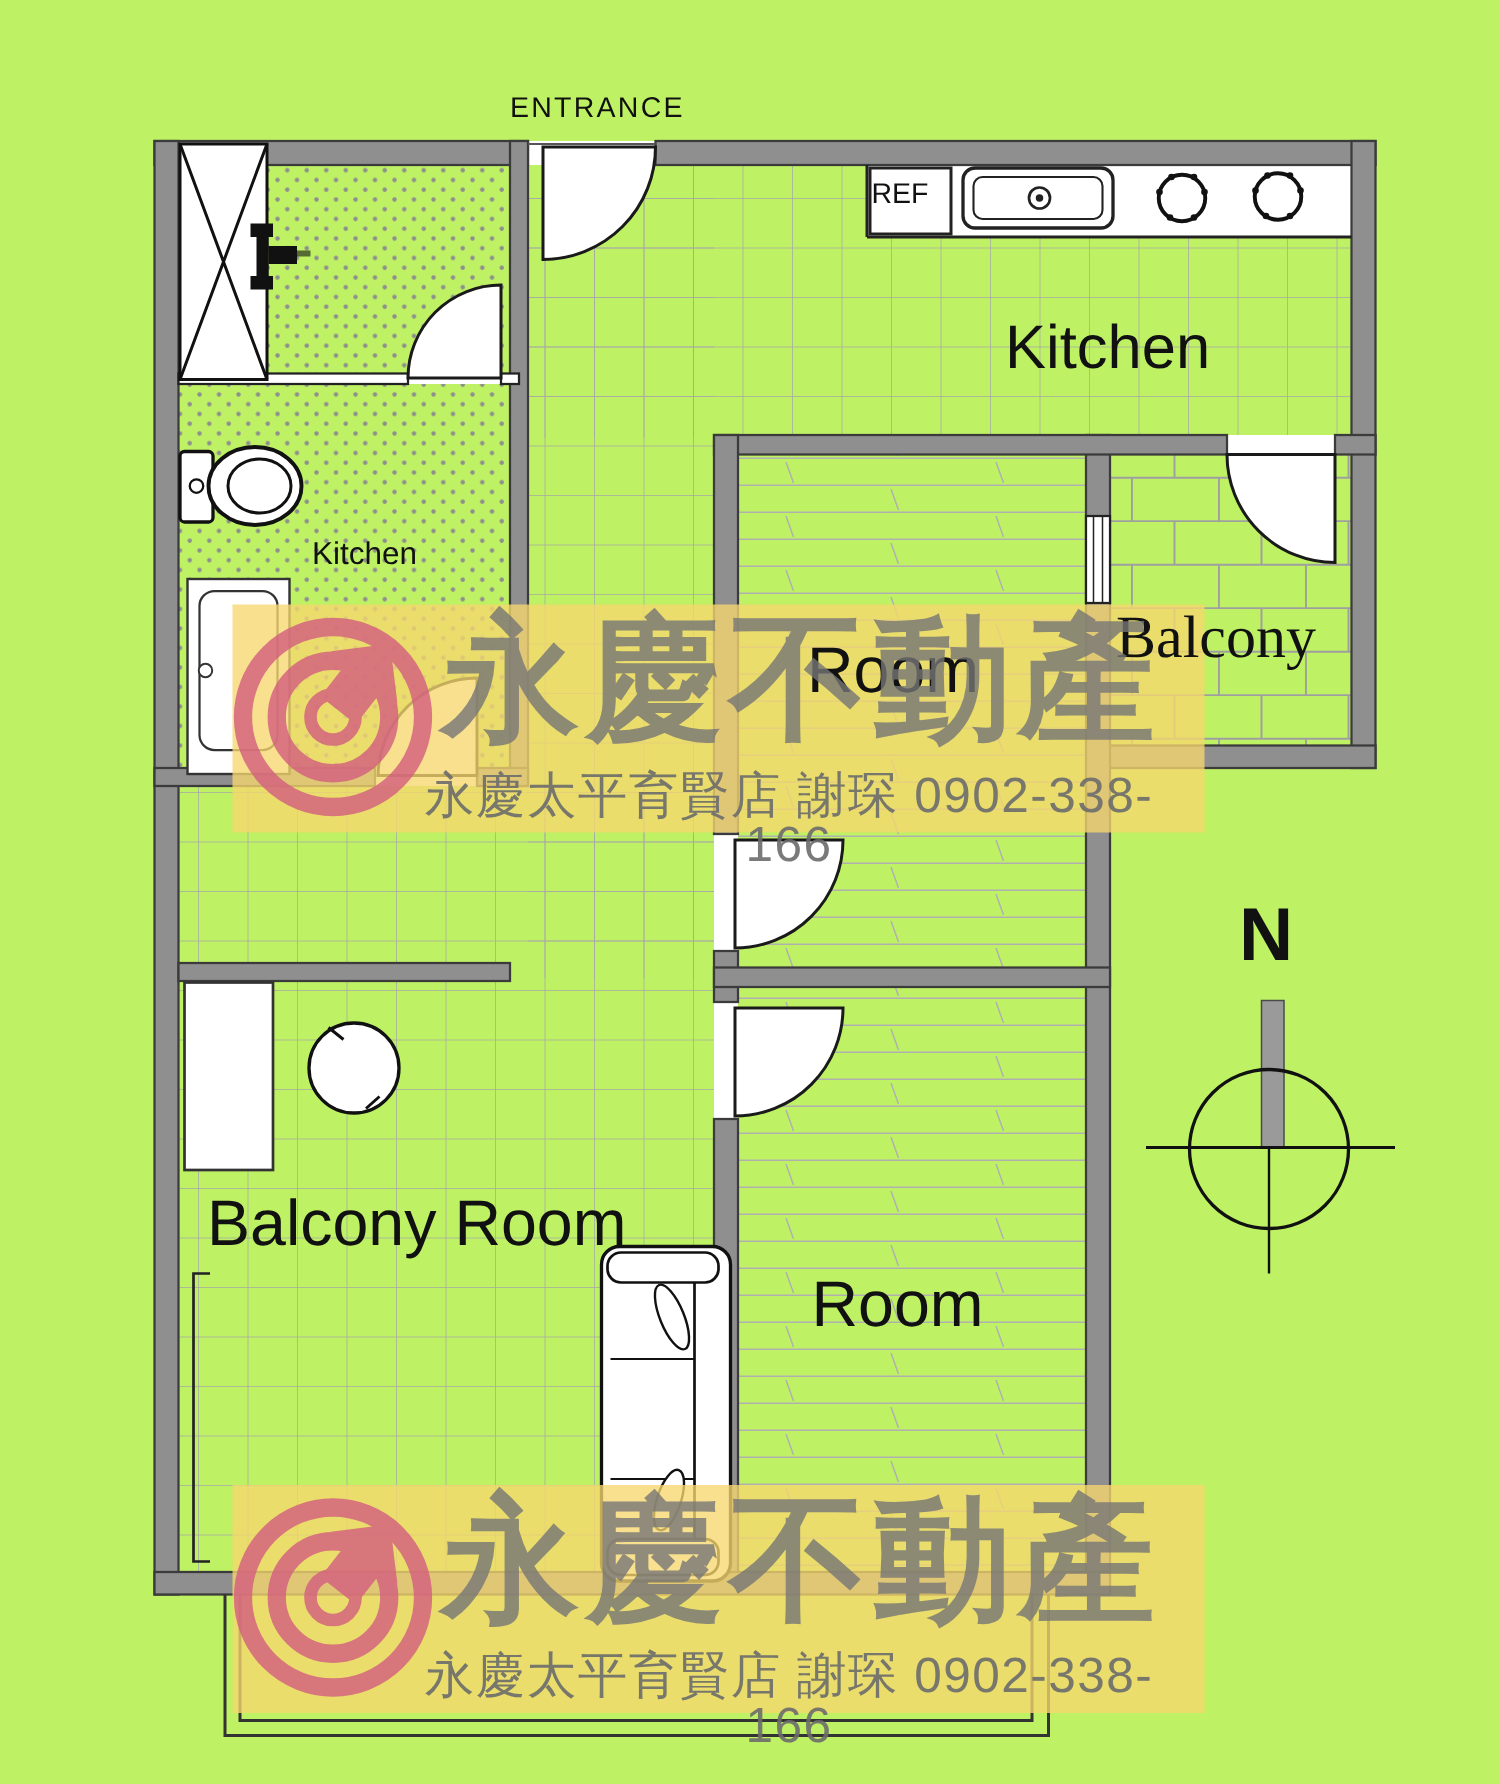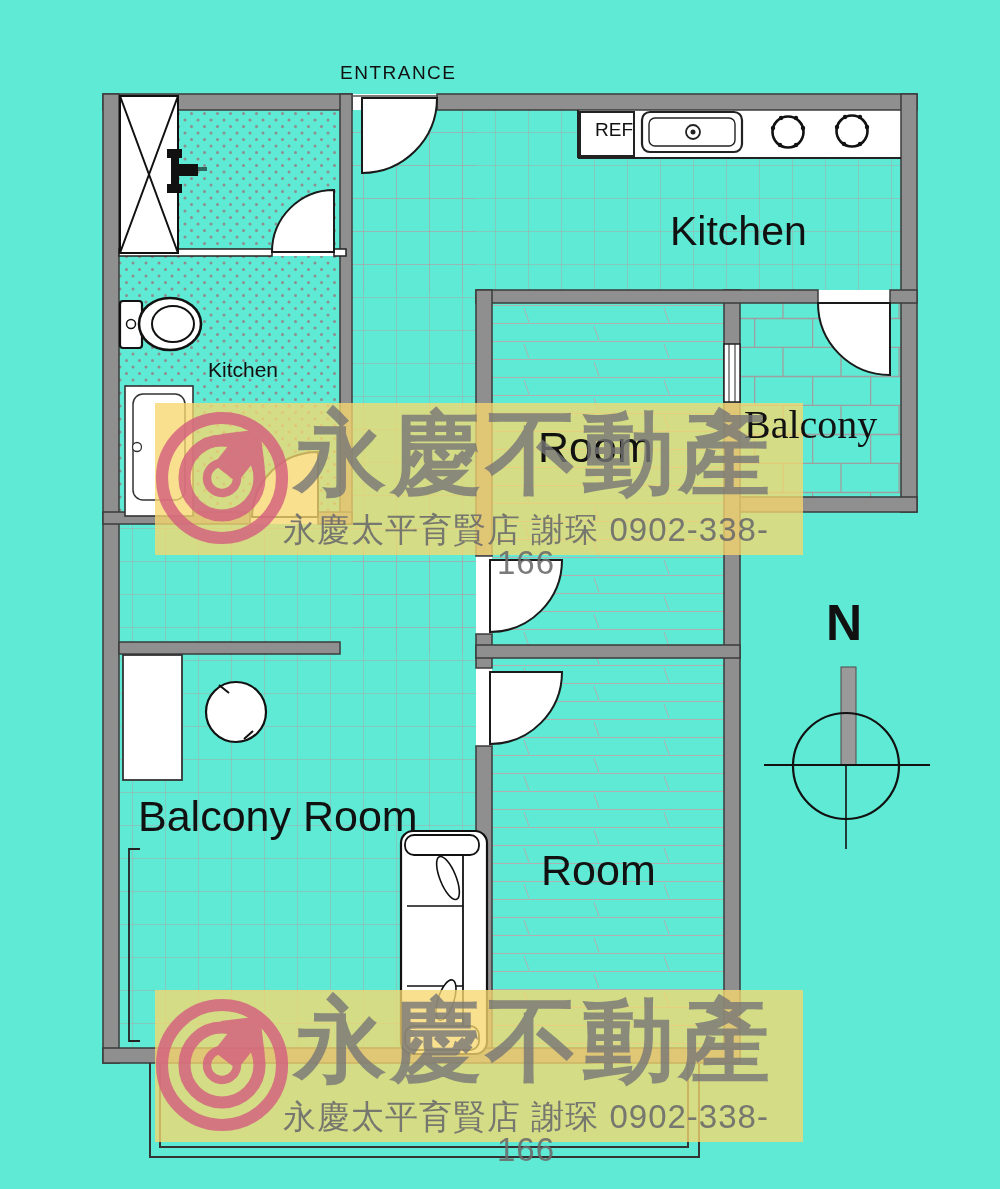--- a/index.html
+++ b/index.html
@@ -1,28 +1,28 @@
 <!DOCTYPE html>
 <html><head>
 <meta charset="utf-8">
 <style>
   html,body{margin:0;padding:0;background:#ffffff;}
-  .canvas{position:relative;width:1000px;height:1189px;background:#5eead4;overflow:hidden;
+  .canvas{position:relative;width:1000px;height:1189px;background:#bef264;overflow:hidden;
           font-family:"Liberation Sans","DejaVu Sans",sans-serif;}
   .plan-svg{position:absolute;left:0;top:0;z-index:1;}
   .label{position:absolute;z-index:3;color:#111;white-space:nowrap;line-height:1;}
   .lbl-entrance{left:340px;top:63px;font-size:19px;letter-spacing:1.5px;}
   .lbl-kitchen{left:670px;top:211px;font-size:41px;}
   .lbl-bathroom{left:208px;top:359px;font-size:21px;}
   .lbl-room-center{left:538px;top:426px;font-size:43px;}
   .lbl-balcony{left:744px;top:405px;font-size:40px;font-family:Liberation Serif, serif;}
   .lbl-living{left:138px;top:795px;font-size:43px;}
   .lbl-room-bottom{left:541px;top:849px;font-size:43px;}
   .lbl-north{left:826px;top:598px;font-size:50px;font-weight:600;}
-  .lbl-ref{left:581px;top:120px;width:52px;text-align:right;font-size:19px;}
+  .lbl-ref{left:581px;top:120px;width:52px;text-align:left;font-size:19px;}
   .wm-band{position:absolute;left:155px;width:648px;height:152px;z-index:2;
            background:rgba(246,215,110,0.78);}
   .wm-mid{top:403px;} .wm-bot{top:990px;}
   .wm-content{position:absolute;left:155px;width:648px;height:148px;z-index:4;pointer-events:none;}
   .wmc-mid{top:403px;} .wmc-bot{top:990px;}
   .wm-brand{position:absolute;left:110px;right:0;top:4px;text-align:center;
             font-size:92px;font-weight:700;letter-spacing:4px;line-height:1;
             color:rgba(118,118,118,0.80);}
   .wm-store{position:absolute;left:110px;right:16px;top:110px;text-align:center;
             font-size:33px;font-weight:500;letter-spacing:1px;line-height:1;

